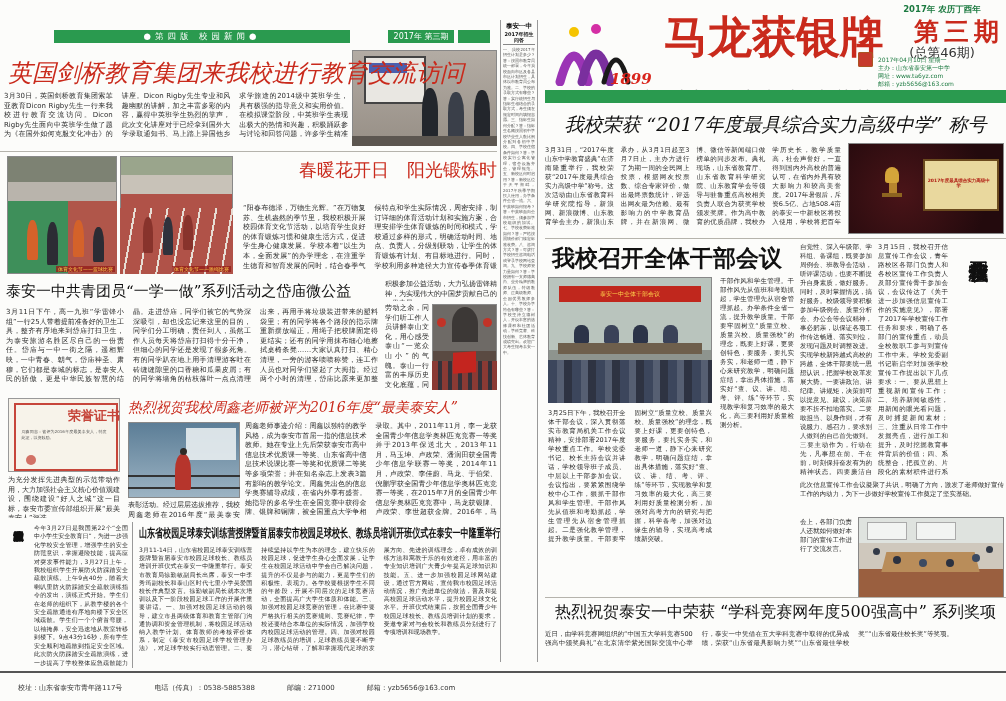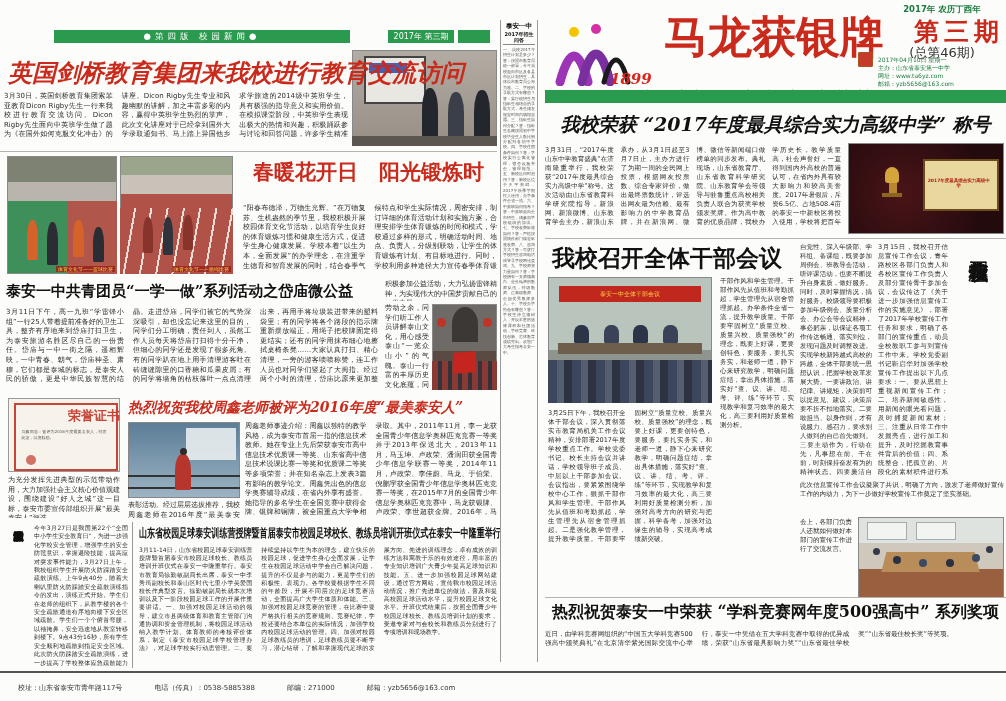--- a/index.html
+++ b/index.html
@@ -7,21 +7,21 @@
          font-family:"DejaVu Sans",sans-serif;color:#222;}
   .abs{position:absolute;}
   .bar{background:#2a9a4f;color:#fff;text-align:center;overflow:hidden;}
   .serif{font-family:"DejaVu Serif","Liberation Serif",serif;}
   .red{color:#c92a1c;}
   .bt{font-size:7px;line-height:9.6px;text-align:justify;color:#2b2b2b;overflow:hidden;}
   .bt2{font-size:6.5px;line-height:9px;text-align:justify;color:#2b2b2b;overflow:hidden;}
   .cols2{column-count:2;column-gap:9px;}
   .cols3{column-count:3;column-gap:9px;}
   .cols4{column-count:4;column-gap:7px;}
-  .hl{font-weight:bold;white-space:nowrap;overflow:visible;}
+  .hl{font-weight:normal;white-space:nowrap;overflow:visible;}
   .vert{writing-mode:vertical-rl;text-orientation:upright;}
   .photo{position:absolute;overflow:hidden;background:#9a9a94;box-shadow:0 0 0 1px #888 inset;}
   .ph{position:absolute;}
   .hr{background:#b5b3ac;}
   .fig{position:absolute;background:#23262c;border-radius:45% 45% 8% 8%;}
   .head{position:absolute;background:#2e2a26;border-radius:50%;}
   .mid{font-size:4px;line-height:5.4px;color:#555;text-align:justify;overflow:hidden;}
 </style>
 </head>
 <body>
@@ -53,21 +53,21 @@
     <div class="fig" style="left:78%;bottom:10%;width:10%;height:30%;background:#2c2c34;"></div>
     <div class="ph" style="right:2px;bottom:2px;font-size:5px;color:#ffd24a;background:rgba(150,30,25,.8);padding:0 2px;">体育文化节——篮球比赛</div>
   </div>
   <div class="photo" style="left:120px;top:156px;width:113px;height:118px;background:linear-gradient(#9aa58c 0 16%,#c8c2b8 16% 32%,#b05248 32% 100%);">
     <div class="ph" style="left:0;top:44%;width:100%;height:56%;background:repeating-linear-gradient(100deg,#b05248 0 14px,#e7ddd4 14px 16px);"></div>
     <div class="fig" style="left:20%;bottom:18%;width:9%;height:30%;background:#88332c;"></div>
     <div class="fig" style="left:38%;bottom:16%;width:9%;height:32%;background:#30323c;"></div>
     <div class="fig" style="left:56%;bottom:20%;width:9%;height:30%;background:#88332c;"></div>
     <div class="ph" style="right:2px;bottom:2px;font-size:5px;color:#ffd24a;background:rgba(150,30,25,.8);padding:0 2px;">体育文化节——跳绳比赛</div>
   </div>
-  <div class="abs hl serif red" style="left:240px;top:158px;width:257px;font-size:21px;text-align:center;">春暖花开日　阳光锻炼时</div>
+  <div class="abs hl serif red" style="left:240px;top:158px;width:257px;font-size:18px;text-align:right;">春暖花开日　阳光锻炼时</div>
   <div class="abs bt cols2" style="left:243px;top:204px;width:254px;height:70px;">“阳春布德泽，万物生光辉。”在万物复苏、生机盎然的季节里，我校积极开展校园体育文化节活动，以培育学生良好的体育锻炼习惯和健康生活方式，促进学生身心健康发展。学校本着“以生为本，全面发展”的办学理念，在注重学生德育和智育发展的同时，结合春季气候特点和学生实际情况，周密安排，制订详细的体育活动计划和实施方案，合理安排学生体育锻炼的时间和模式，学校通过多样的形式，明确活动时间、地点、负责人，分级别联动，让学生的体育锻炼有计划、有目标地进行。同时，学校利用多种途径大力宣传春季体育锻炼的意义，激发学生锻炼身体的积极性，变“要我动”为“我要动”。本届体育文化节活动得到了泰安市交通运输公司的大力支持。不仅精心筹备篮球赛、足球赛、踢毽子、跳绳比赛等项目，还加入了体质测试项目，要求人人参与，乐在其中。随着本届体育文化节的深入开展，学生们走出“教室”，走向春天，走进大自然，在和煦阳光下，展现自己的青春和活力，校园里掀起一股阳光体育运动的高潮。</div>
 
   <div class="abs hl serif" style="left:6px;top:282px;width:376px;font-size:15px;color:#111;">泰安一中共青团员“一学一做”系列活动之岱庙微公益</div>
   <div class="abs bt" style="left:385px;top:280px;width:112px;height:21px;">积极参加公益活动，大力弘扬雷锋精神，为实现伟大的中国梦贡献自己的一份力量。</div>
   <div class="abs bt cols3" style="left:6px;top:308px;width:372px;height:82px;">3月11日下午，高一九班“学雷锋小组”一行25人带着提前准备好的卫生工具，整齐有序地来到岱庙打扫卫生，为泰安旅游名胜区尽自己的一份责任。岱庙与一中一街之隔，遥相辉映，一中青春、朝气，岱庙神圣、肃穆，它们都是泰城的标志，是泰安人民的骄傲，更是中华民族智慧的结晶。走进岱庙，同学们被它的气势深深吸引，却也没忘记来这里的目的，同学们分工明确，责任到人，虽然工作人员每天将岱庙打扫得十分干净，但细心的同学还是发现了很多死角。有的同学趴在地上用手清理游客吐在砖缝缝隙里的口香糖和瓜果皮屑；有的同学将墙角的枯枝落叶一点点清理出来，再用手将垃圾装进带来的塑料袋里；有的同学将各个路段的指示牌重新摆放端正，用绳子把校牌固定得更结实；还有的同学用抹布细心地擦拭桌椅条凳……大家认真打扫、精心清理，一旁的游客啧啧称赞，连工作人员也对同学们竖起了大拇指。经过两个小时的清理，岱庙比原来更加整洁和光鲜，同学们心里也是满满的成就感。</div>
   <div class="abs bt" style="left:385px;top:304px;width:44px;height:86px;">劳动之余，同学们听工作人员讲解泰山文化，用心感受泰山“一览众山小”的气魄。泰山一行富的丰厚历史文化底蕴，同学们表示，在紧张学习之余，更要投身到保护中华优秀文化遗产的行列中。</div>
   <div class="photo" style="left:432px;top:304px;width:65px;height:86px;background:linear-gradient(#6e6a66 0 55%,#5a4a42 55% 100%);">
     <div class="ph" style="left:30%;top:4%;width:40%;height:40%;background:#3c3836;border-radius:50% 50% 0 0;"></div>
     <div class="ph" style="left:8%;top:16%;width:9px;height:9px;background:#c23327;border-radius:50%;"></div>
     <div class="ph" style="right:8%;top:16%;width:9px;height:9px;background:#c23327;border-radius:50%;"></div>

